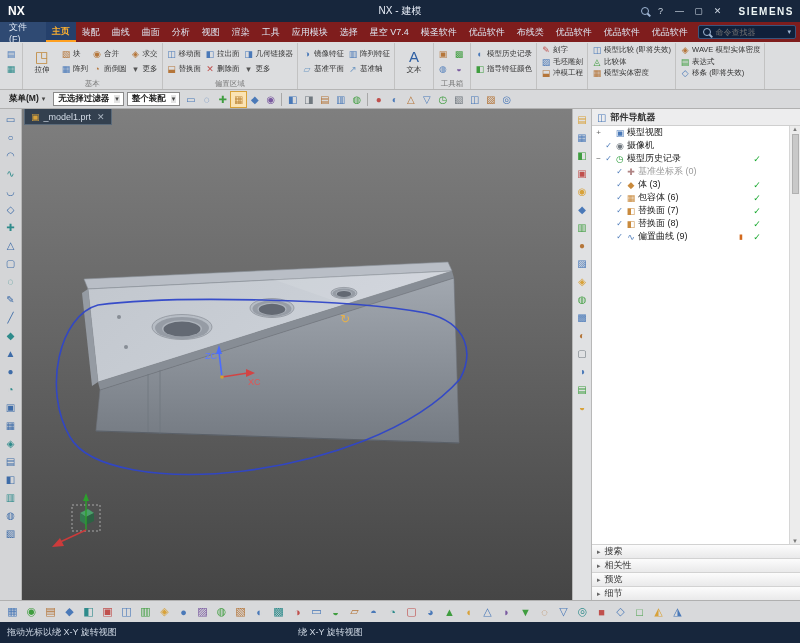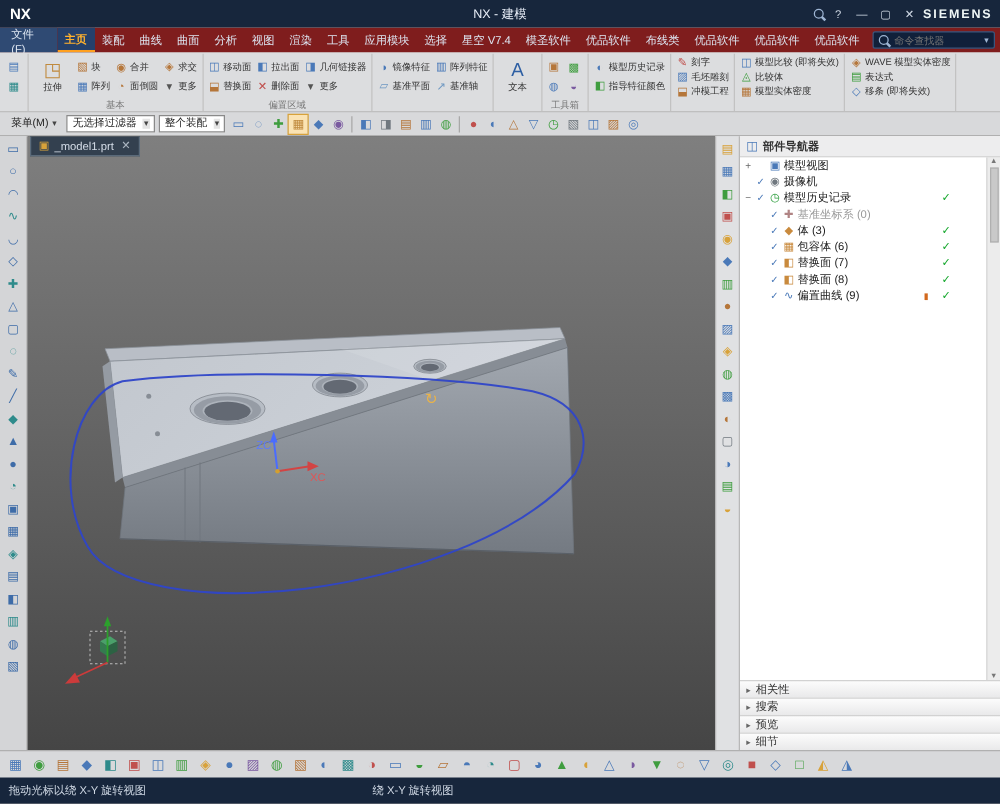--- a/index.html
+++ b/index.html
@@ -6,21 +6,21 @@
   html,body {width:800px;height:643px;overflow:hidden;}
   body {font-family:"Liberation Sans","DejaVu Sans",sans-serif;font-size:10px;background:#454545;}
   .app {width:800px;height:643px;display:flex;flex-direction:column;background:#dcdddf;}
 
   
   .titlebar {height:22px;background:#17263c;display:flex;align-items:center;position:relative;flex:0 0 22px;padding:0 4px;}
   .logo {font-size:12px;font-weight:bold;color:#fff;margin:0 10px 0 4px;}
   .t-title {position:absolute;left:50%;transform:translateX(-50%);font-size:10px;color:#e8eef8;}
   .t-right {margin-left:auto;display:flex;align-items:center;gap:3px;}
   .wc {width:16px;text-align:center;font-size:9px;color:#cfd8e4;cursor:default;}
-  .brand {font-size:10px;font-weight:bold;letter-spacing:1.5px;color:#eef6f6;margin:0 2px 0 0;}
+  .brand {font-size:10px;font-weight:bold;letter-spacing:1.5px;color:#eef6f6;margin:0 2px 0 10px;}
   .mag {width:8px;height:8px;border:1.5px solid #9fb6d4;border-radius:50%;display:inline-block;position:relative;}
   .mag::after {content:"";position:absolute;width:4px;height:1.5px;background:#9fb6d4;transform:rotate(45deg);right:-3px;bottom:-1px;}
 
   
   .menubar {height:20px;background:#7f1d1d;display:flex;align-items:stretch;flex:0 0 20px;color:#dde6f2;}
   .file-btn {display:flex;align-items:center;padding:0 9px;background:#2f4a73;font-size:9px;}
   .tabs {display:flex;align-items:stretch;overflow:hidden;min-width:0;}
   .tab {display:flex;align-items:center;padding:0 6px;font-size:9px;color:#dde6f2;white-space:nowrap;}
   .tab.active {color:#ffb12e;font-weight:bold;border-bottom:2px solid #ffa020;background:#25406b;}
   .cmd-search {margin-left:auto;display:flex;align-items:center;gap:4px;background:#10203a;border:1px solid #3a567e;border-radius:2px;height:14px;align-self:center;padding:0 4px;margin-right:4px;}
@@ -34,21 +34,21 @@
   .rbig {width:32px;display:flex;flex-direction:column;align-items:center;justify-content:center;cursor:default;}
   .rbig .g {font-size:15px;line-height:16px;}
   .rbig .t {font-size:7.5px;color:#333;white-space:nowrap;}
   .rcol {display:flex;flex-direction:column;justify-content:space-evenly;}
   .rsmall {display:flex;align-items:center;gap:2px;padding:0 1px;white-space:nowrap;cursor:default;}
   .rsmall .g {font-size:9px;width:10px;text-align:center;}
   .rsmall .t {font-size:7.5px;color:#333;}
   .rlabel {height:10px;line-height:10px;text-align:center;font-size:7.5px;color:#777;white-space:nowrap;}
 
   
-  .selectbar {height:19px;flex:0 0 19px;background:#d8d9db;border-bottom:1px solid #b0b0b0;display:flex;align-items:center;gap:3px;padding:0 4px;font-size:8.5px;color:#222;}
+  .selectbar {height:19px;flex:0 0 19px;background:#d8d9db;border-bottom:1px solid #b0b0b0;display:flex;align-items:center;gap:3px;padding:0 4px;font-size:8.5px;color:#222;font-weight:bold;}
   .menu-btn {padding:1px 5px;display:flex;align-items:center;gap:3px;}
   .combo {background:#fff;border:1px solid #8a8a8a;height:14px;display:flex;align-items:center;gap:5px;padding:0 3px 0 4px;}
   .combo .carr {font-size:7px;color:#444;background:#e4e4e4;padding:0 1px;}
   .sb-ico {width:15px;height:15px;line-height:15px;text-align:center;font-size:10px;}
   .sb-ico.hl {background:#fbe3b3;outline:1px solid #d8a23a;}
   .vsep {width:1px;height:13px;background:#a8a8a8;margin:0 2px;}
 
   
   .main {flex:1;display:flex;min-height:0;}
   .leftstrip {width:22px;flex:0 0 22px;background:#d4d5d7;border-right:1px solid #b6b6b6;display:flex;flex-direction:column;align-items:center;padding-top:2px;gap:1px;overflow:hidden;}
@@ -632,25 +632,25 @@
           </div>
         <div class="nav-scroll">
           <span>▲</span>
           <span class="thumb"></span>
           <span style="margin-top:auto;">▼</span>
         </div>
       </div>
       <div class="nav-sections">
           <div class="nsec">
             <span class="sarr">▸</span>
-            <span class="sl">相关性</span>
+            <span class="sl">搜索</span>
           </div>
           <div class="nsec">
             <span class="sarr">▸</span>
-            <span class="sl">搜索</span>
+            <span class="sl">相关性</span>
           </div>
           <div class="nsec">
             <span class="sarr">▸</span>
             <span class="sl">预览</span>
           </div>
           <div class="nsec">
             <span class="sarr">▸</span>
             <span class="sl">细节</span>
           </div>
         </div>

